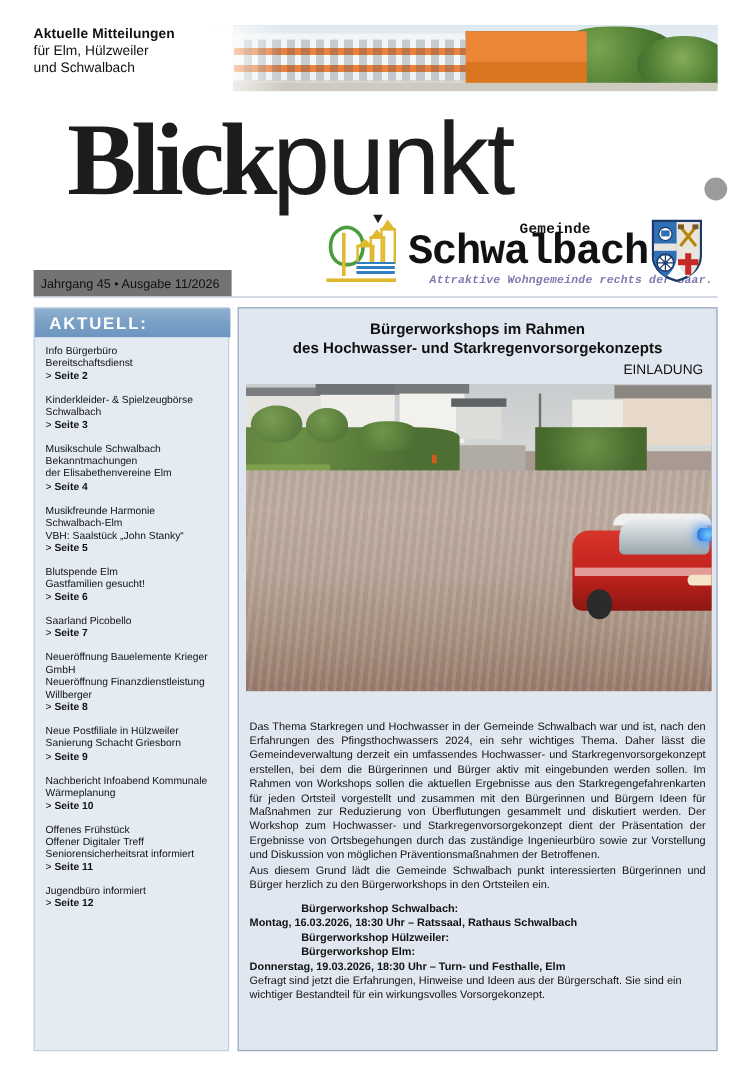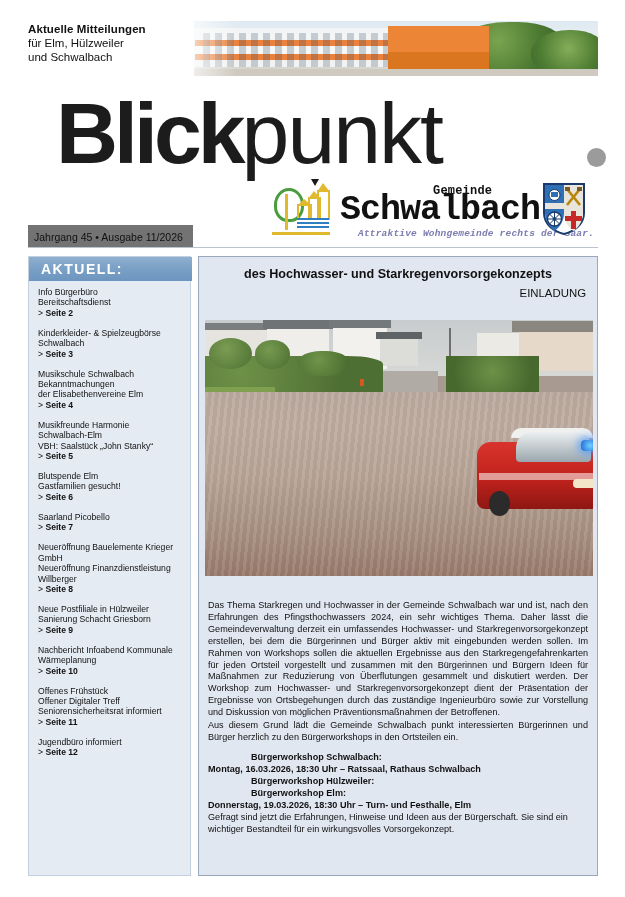--- a/index.html
+++ b/index.html
@@ -60,21 +60,21 @@
   .mh-bluebar .bb-left{position:absolute;left:8px;top:2px;font-size:10.5px;letter-spacing:.2px;}
   .mh-bluebar .bb-right{position:absolute;right:7px;top:2px;font-size:10px;}
 
   
   .brand{position:absolute;left:28px;top:98px;width:570px;height:78px;}
   .brand-text{
     position:absolute;left:28px;top:-8px;
     font-size:86px;line-height:86px;letter-spacing:-3px;
     color:#1c1c1c;white-space:nowrap;
   }
-  .brand-bold{font-weight:bold;letter-spacing:-4px;}
+  .brand-bold{font-weight:bold;letter-spacing:-4px;font-family:Liberation Serif, serif;}
   .brand-light{font-weight:300;letter-spacing:-2px;}
   .brand-dot{
     position:absolute;left:559px;top:50px;width:19px;height:19px;border-radius:50%;
     background:#9b9b9b;
   }
 
   
   .logorow{position:absolute;left:28px;top:180px;width:570px;height:62px;font-family:Liberation Mono, monospace;}
   .logo-icon{position:absolute;left:243px;top:4px;width:62px;height:52px;}
   .li-tree-trunk{position:absolute;left:14px;top:10px;width:3px;height:36px;background:#e0b92e;}
@@ -325,20 +325,21 @@
           <div class="sb-line">Jugendbüro informiert</div>
           <div class="sb-page"><span>&gt; </span><b>Seite 12</b></div>
         </div>
       </div>
   </div>
 
   <div class="article">
     <div class="art-inner">
 
       <div class="art-head">
+        <div class="art-h1">Bürgerworkshops im Rahmen</div>
         <div class="art-h1">des Hochwasser- und Starkregenvorsorgekonzepts</div>
         <div class="art-h2">EINLADUNG</div>
       </div>
 
       <div class="art-photo">
         <div class="fp-sky"></div>
         <div class="fp-houseL1"></div>
         <div class="fp-roofL1"></div>
         <div class="fp-houseL2"></div>
         <div class="fp-roofL2"></div>

